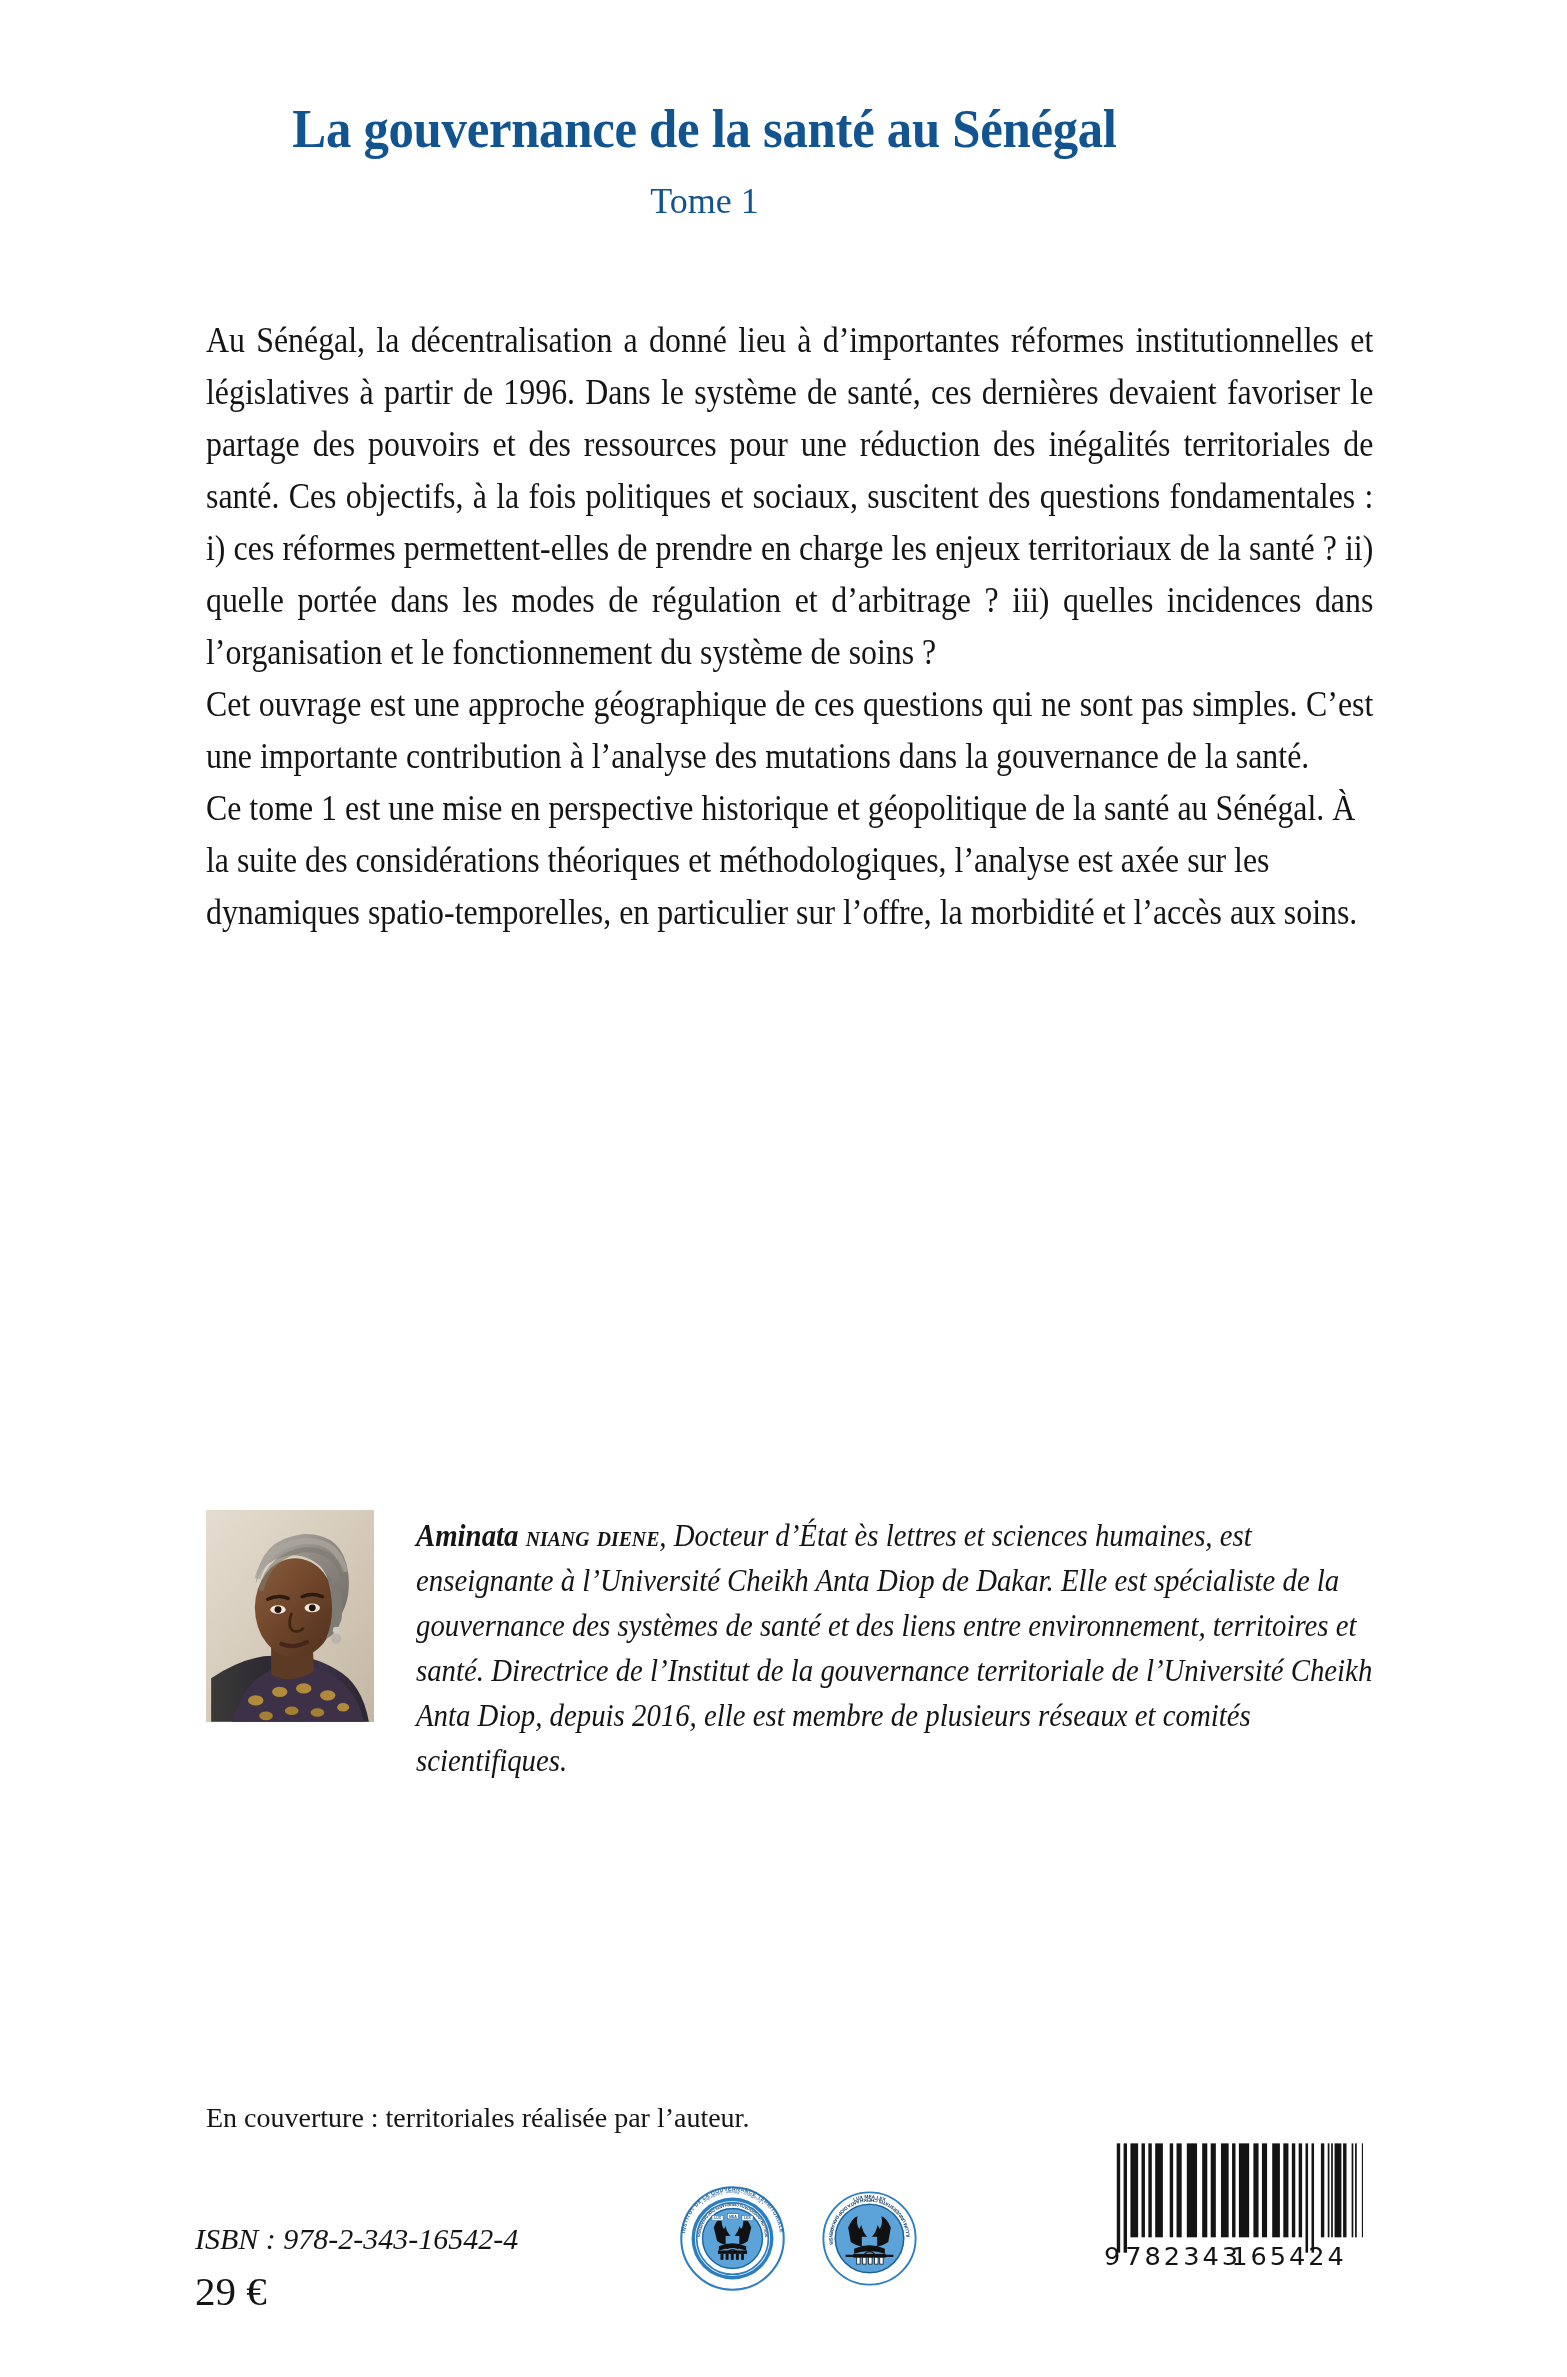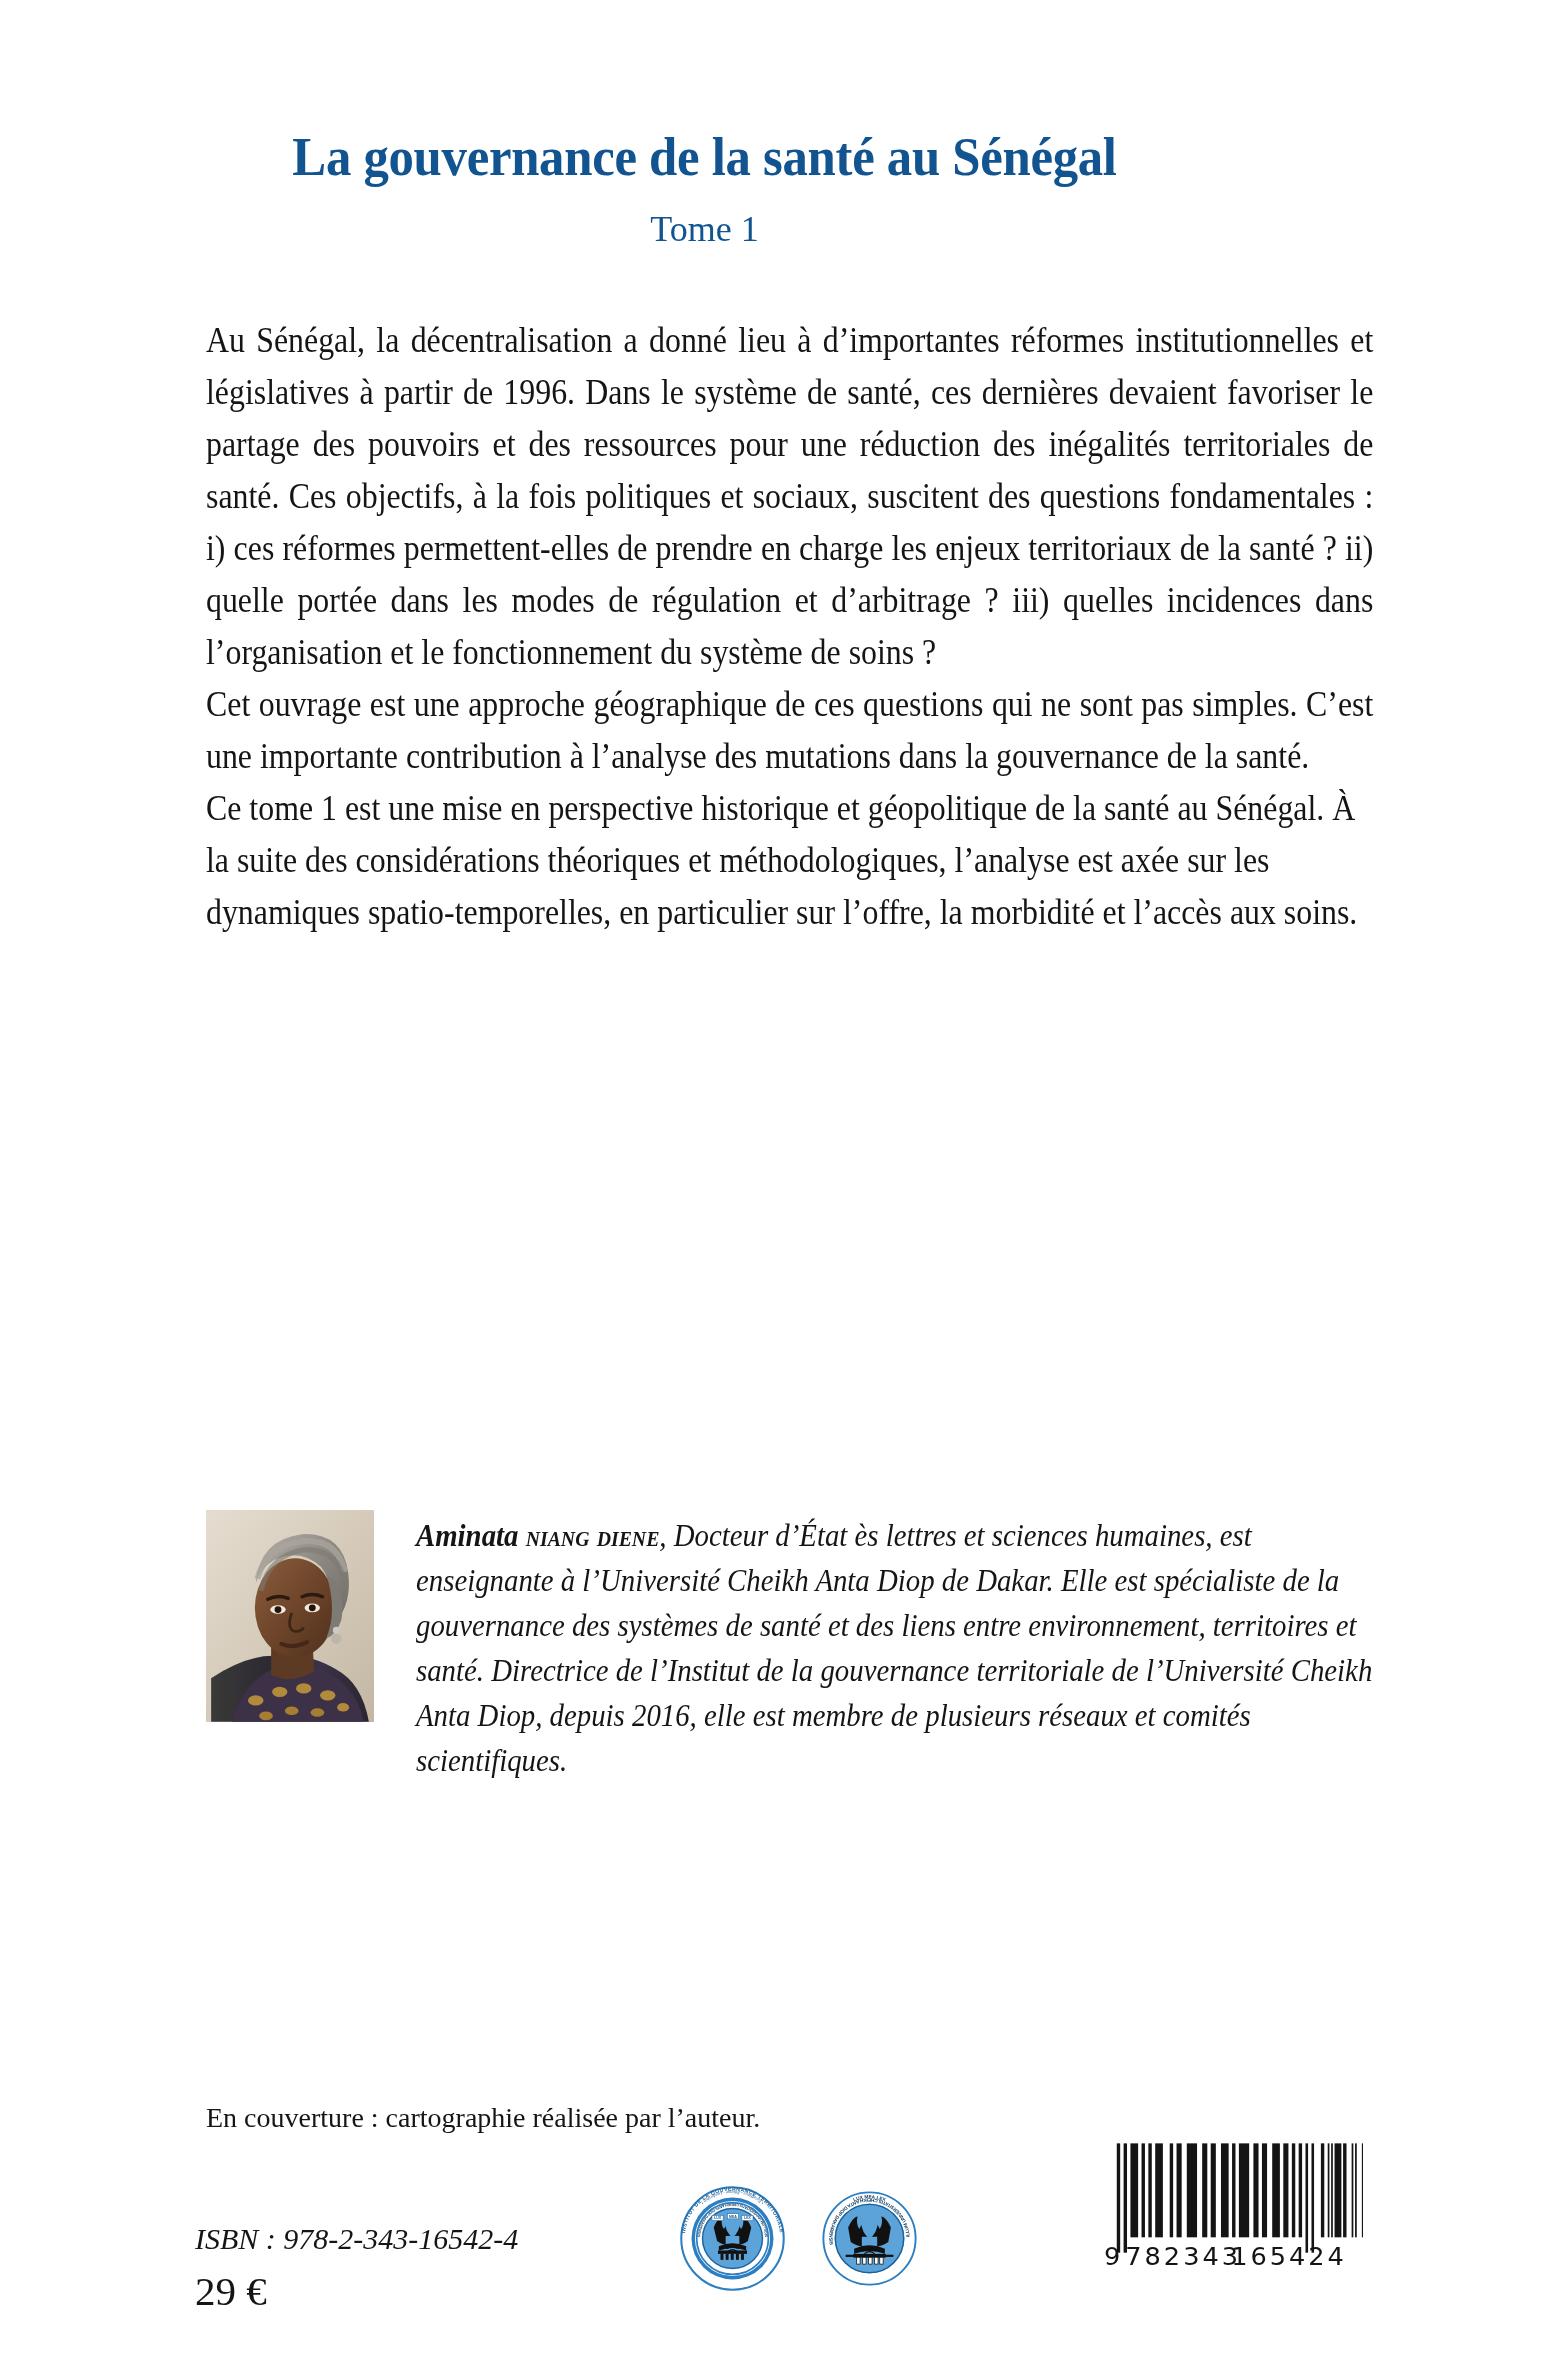--- a/index.html
+++ b/index.html
@@ -23,21 +23,20 @@
     background: #ffffff;
   }
 
   
   .title-block {
     position: absolute;
     left: 0;
     top: 101px;
     width: 1409px;
     text-align: center;
-    margin-top: 28px;
   }
   .book-title {
     font-family: "Liberation Serif", "DejaVu Serif", serif;
     font-weight: bold;
     font-size: 54px;
     line-height: 1.05;
     color: #11548f;
     letter-spacing: -0.3px;
     transform: scaleX(0.94);
     transform-origin: center;
@@ -253,21 +252,21 @@
         <circle cx="152" cy="150" r="6" fill="#b9b4ab" opacity="0.9"></circle>
       </svg>
     </div>
 
     <div class="author-bio">
       <p class="last-ragged"><span class="aname">Aminata </span><span class="smallcaps">Niang Diene</span><span>, Docteur d’État ès lettres et sciences humaines, est enseignante à l’Université Cheikh Anta Diop de Dakar. Elle est spécialiste de la gouvernance des systèmes de santé et des liens entre environnement, territoires et santé. Directrice de l’Institut de la gouvernance territoriale de l’Université Cheikh Anta Diop, depuis 2016, elle est membre de plusieurs réseaux et comités scientifiques.</span></p>
     </div>
 
   </div>
 
-  <div class="cover-credit">En couverture : cartographie réalisée par l’auteur.</div>
+  <div class="cover-credit">En couverture : territoriales réalisée par l’auteur.</div>
 
   <div class="isbn-line">ISBN : 978-2-343-16542-4</div>
 
   <div class="price-line">29 €</div>
 
   <div class="logos">
 
     <div class="logo igt">
       <svg viewBox="0 0 130 130">
         <defs>

